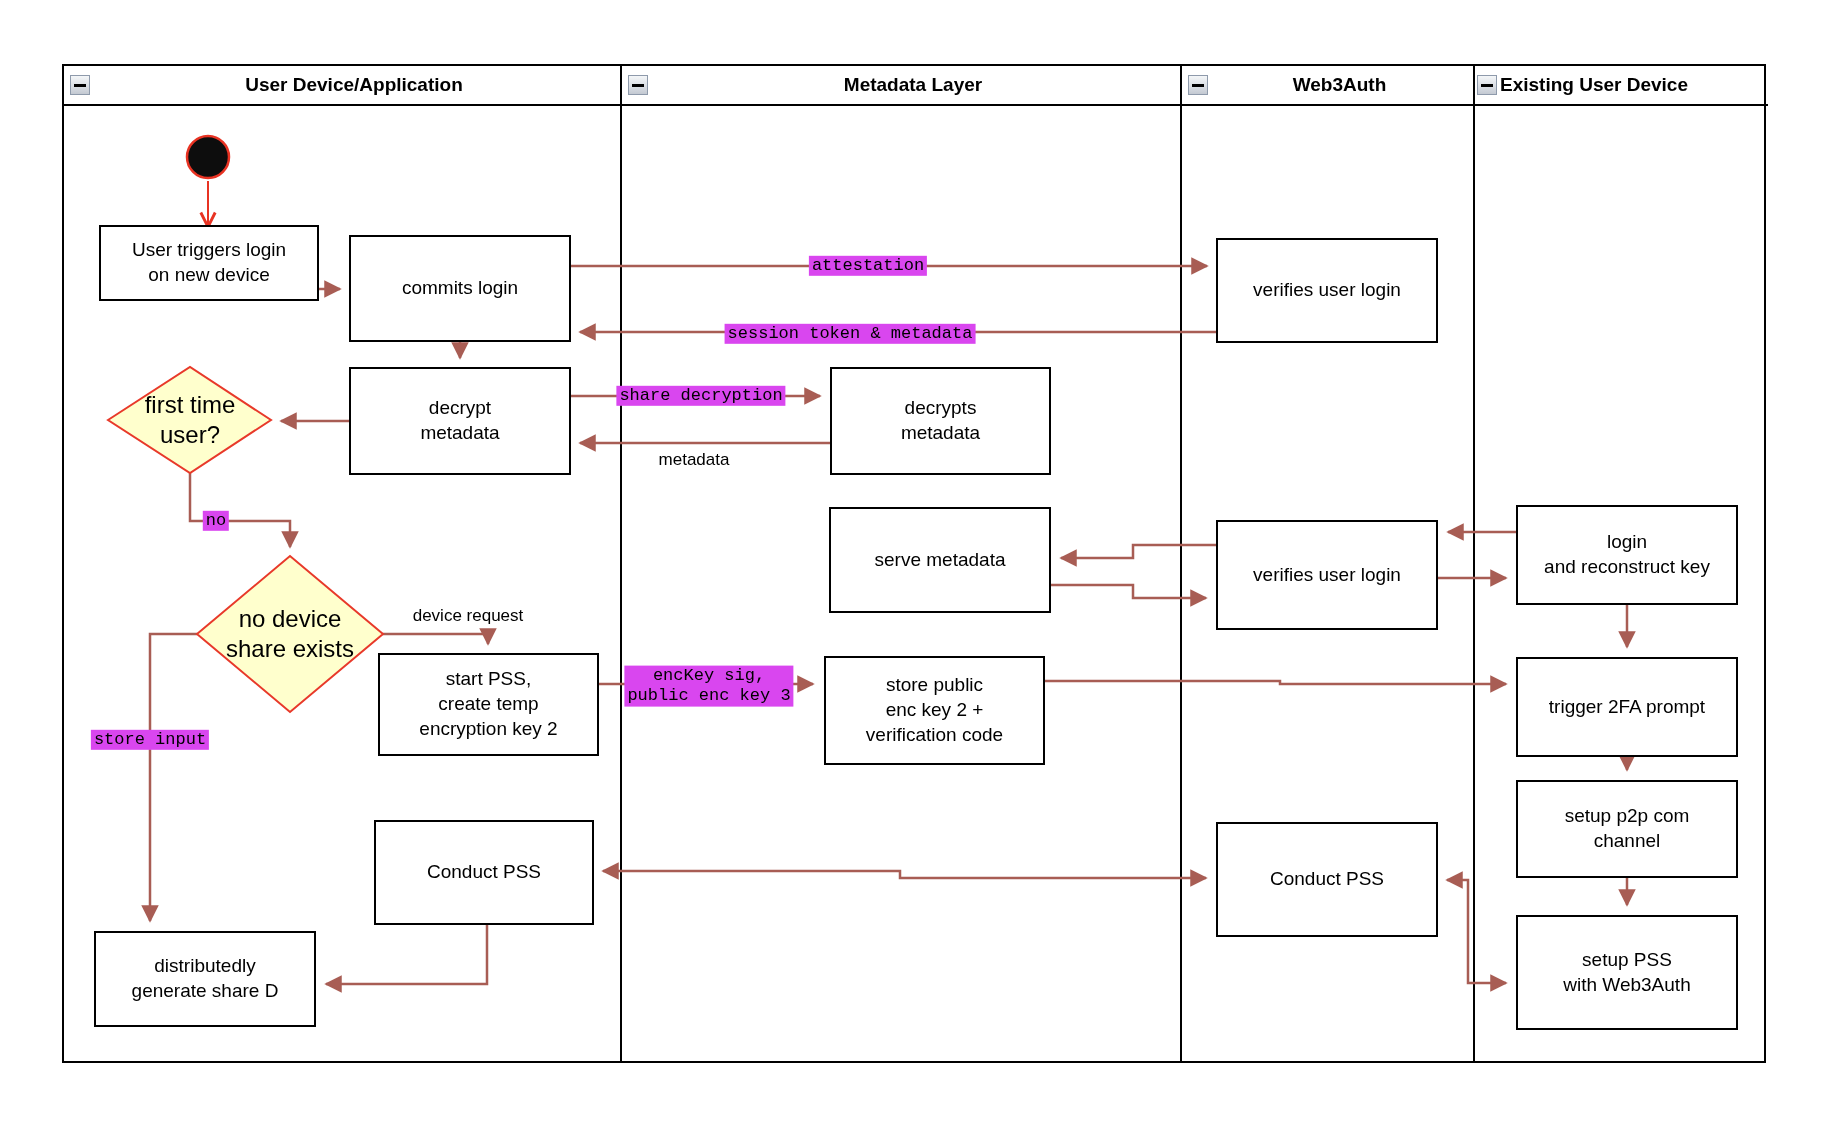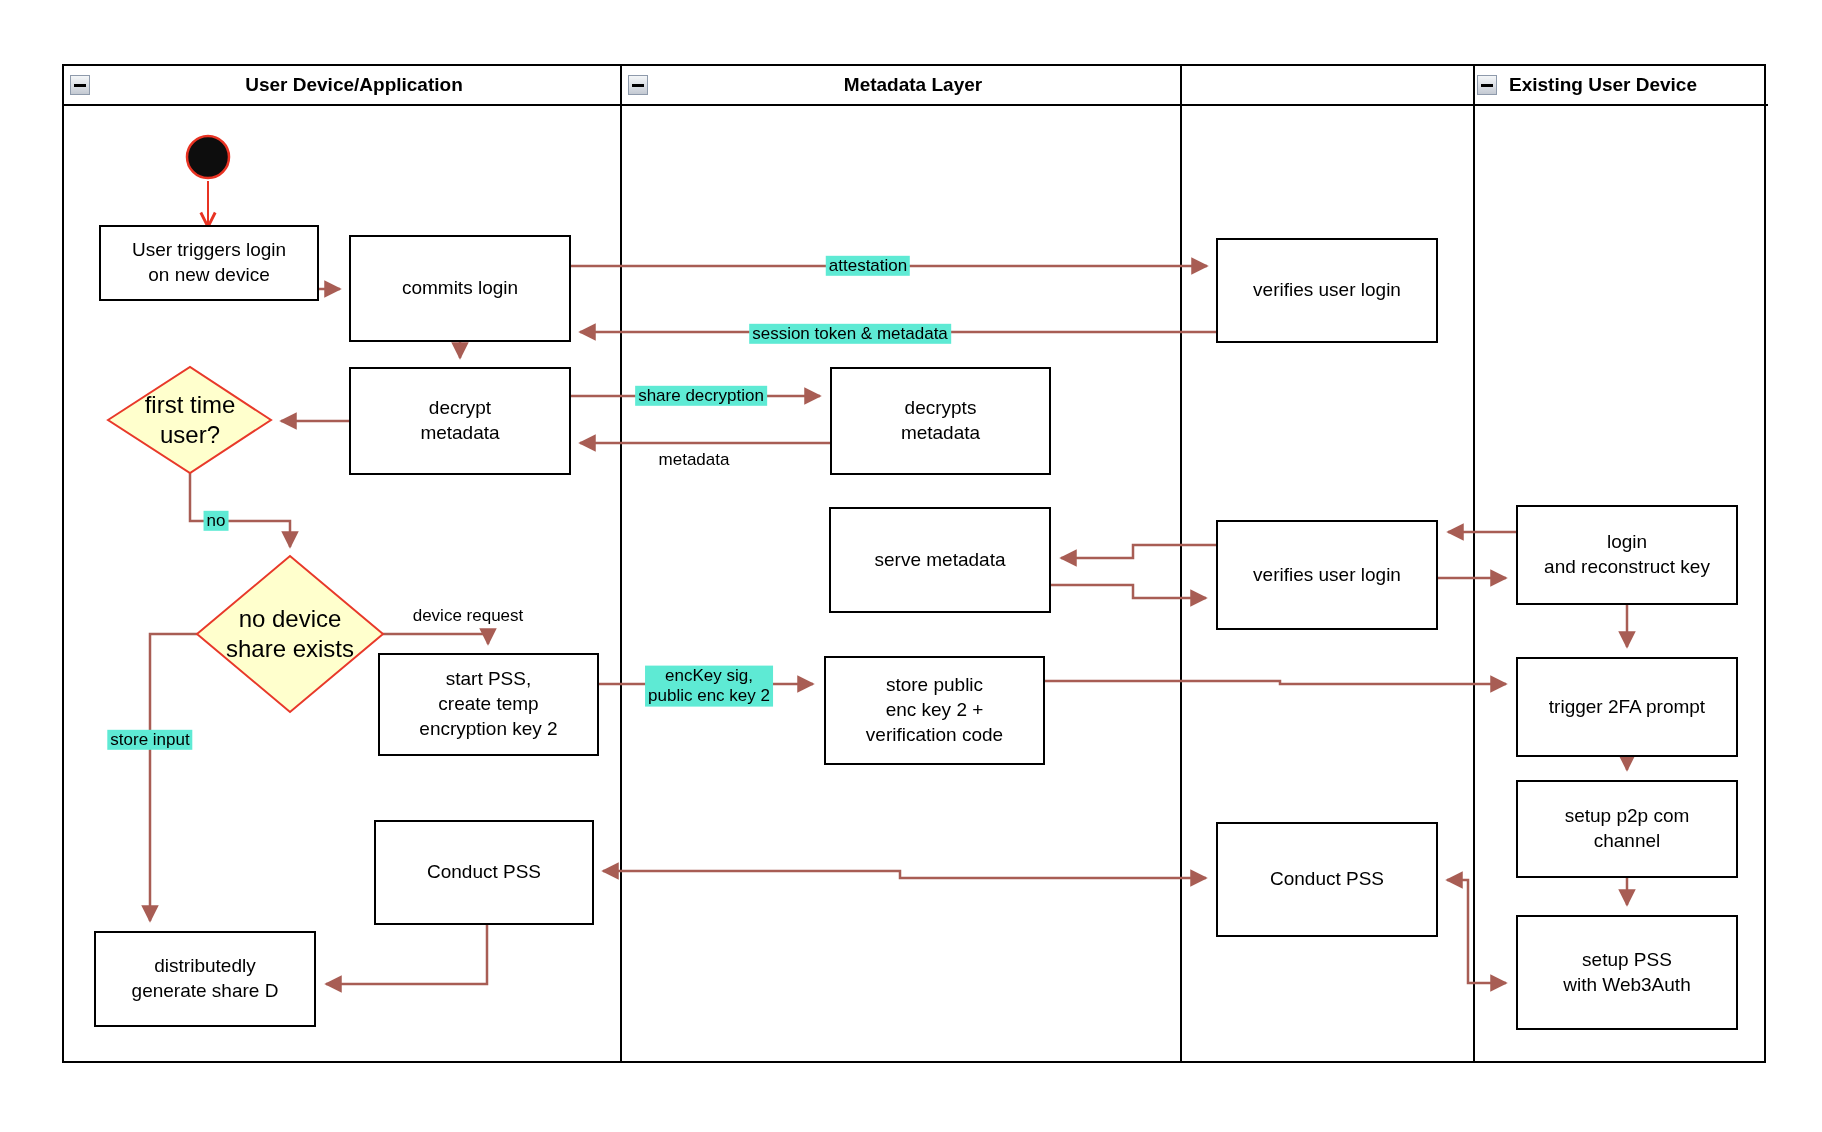--- a/index.html
+++ b/index.html
@@ -9,49 +9,53 @@
          border:2px solid #000;box-sizing:border-box;}
   .vline{position:absolute;top:64px;height:999px;width:2px;background:#000;}
   .hdrline{position:absolute;left:62px;top:104px;width:1706px;height:2px;background:#000;}
   .lane-header{position:absolute;top:66px;height:38px;display:flex;align-items:center;}
   .lane-title{font-weight:bold;font-size:19px;flex:1;text-align:center;white-space:nowrap;}
   .collapse{width:20px;height:20px;margin-left:6px;flex:0 0 auto;
             background:linear-gradient(180deg,#f4f6f8 0%,#d9dde3 60%,#c3c9d2 100%);
             border:1px solid #8e9aab;box-sizing:border-box;position:relative;cursor:pointer;}
   .collapse::after{content:"";position:absolute;left:3px;right:3px;top:8px;height:3px;background:#000;}
   .lane4 .collapse{margin-left:2px;}
-  .lane4 .lane-title{text-align:left;margin-left:12px;}
+  .lane4 .lane-title{text-align:left;margin-left:3px;}
   .box{position:absolute;background:#fff;border:2px solid #000;box-sizing:border-box;
        display:flex;align-items:center;justify-content:center;text-align:center;
        font-size:19px;line-height:1.3;white-space:pre-line;padding:2px;}
   .dlabel{position:absolute;transform:translate(-50%,-50%);text-align:center;
           font-size:24px;line-height:1.25;white-space:pre-line;}
   .elabel{position:absolute;transform:translate(-50%,-50%);text-align:center;
           font-size:17px;line-height:1.2;white-space:pre-line;}
-  .wbg{background:#5eead4;padding:0 3px;}
+  .wbg{background:#d946ef;padding:0 3px;font-family:Liberation Mono, monospace;}
   svg.overlay{position:absolute;left:0;top:0;width:1822px;height:1132px;}
 </style>
 </head>
 <body>
 
 <div class="canvas">
 
   <div class="frame"></div>
   <div class="vline" style="left:620px"></div>
   <div class="vline" style="left:1180px"></div>
   <div class="vline" style="left:1473px"></div>
   <div class="hdrline"></div>
 
   <div class="lane-header" style="left:64px;width:554px">
     <span class="collapse"></span>
     <span class="lane-title">User Device/Application</span>
   </div>
   <div class="lane-header" style="left:622px;width:556px">
     <span class="collapse"></span>
     <span class="lane-title">Metadata Layer</span>
+  </div>
+  <div class="lane-header" style="left:1182px;width:289px">
+    <span class="collapse"></span>
+    <span class="lane-title">Web3Auth</span>
   </div>
   <div class="lane-header lane4" style="left:1475px;width:291px">
     <span class="collapse"></span>
     <span class="lane-title">Existing User Device</span>
   </div>
 
   <svg class="overlay">
     <defs>
       <marker id="ah" viewBox="0 0 10 10" refX="9" refY="5" markerWidth="7" markerHeight="7" orient="auto-start-reverse" markerUnits="strokeWidth">
         <path d="M0,0 L10,5 L0,10 z" fill="#a85d54"></path>
@@ -126,16 +130,16 @@
   <div class="dlabel" style="left:290px;top:634px">no device
 share exists</div>
 
   <div class="elabel wbg" style="left:868px;top:266px">attestation</div>
   <div class="elabel wbg" style="left:850px;top:334px">session token &amp; metadata</div>
   <div class="elabel wbg" style="left:701px;top:396px">share decryption</div>
   <div class="elabel" style="left:694px;top:460px">metadata</div>
   <div class="elabel wbg" style="left:216px;top:521px">no</div>
   <div class="elabel" style="left:468px;top:616px">device request</div>
   <div class="elabel wbg" style="left:709px;top:686px">encKey sig,
-public enc key 2</div>
+public enc key 3</div>
   <div class="elabel wbg" style="left:150px;top:740px">store input</div>
 
 </div>
 
 </body></html>

